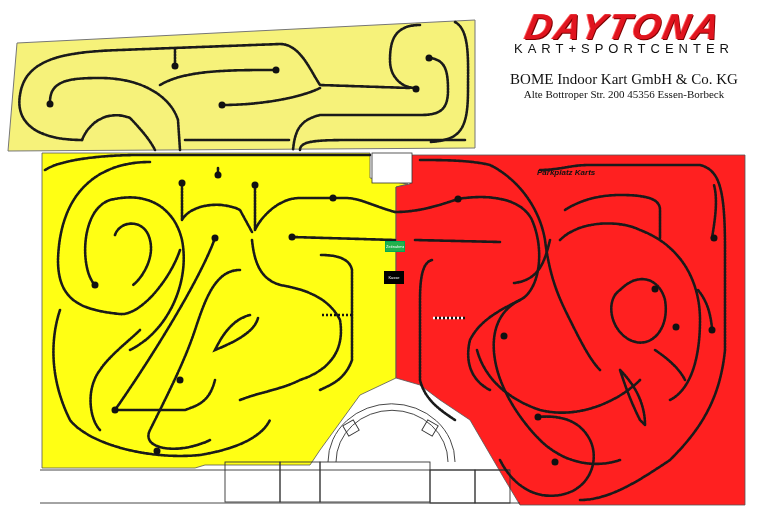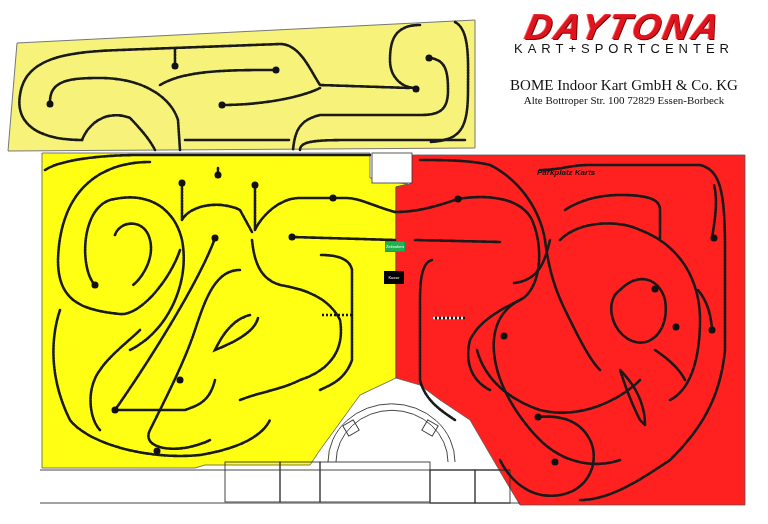--- a/index.html
+++ b/index.html
@@ -2,21 +2,21 @@
 <html><head>
 <meta charset="utf-8">
 <style>
   html,body{margin:0;padding:0;background:#ffffff;}
   body{width:768px;height:524px;position:relative;overflow:hidden;font-family:"Liberation Serif",serif;}
   #map{position:absolute;left:0;top:0;width:768px;height:524px;}
   .header{position:absolute;left:488px;top:8px;width:272px;text-align:center;color:#111;}
   .logo{font-family:"Liberation Sans",sans-serif;font-weight:bold;font-style:italic;font-size:36px;letter-spacing:3px;color:#e0141e;line-height:38px;
         text-shadow:1px 1px 0 #7a0000, -1px 0 0 #ff6060;transform:skewX(-12deg);}
   .tagline{font-family:"Liberation Sans",sans-serif;font-size:13px;letter-spacing:5px;color:#111;line-height:10px;margin-top:-2px;text-transform:uppercase;}
-  .company{font-size:15px;line-height:18px;margin-top:22px;}
+  .company{font-size:15px;line-height:18px;margin-top:16px;}
   .addr{font-size:11px;line-height:13px;}
   .email{font-size:19px;line-height:21px;}
   .web{font-size:20px;line-height:22px;font-weight:bold;}
   .parking{position:absolute;left:537px;top:168px;font-family:"Liberation Sans",sans-serif;font-size:8px;font-weight:bold;font-style:italic;color:#111;}
   .tag-green{position:absolute;left:385px;top:241px;width:18px;height:9px;background:#22b14c;border:1px solid #0a5;color:#fff;font-family:"Liberation Sans",sans-serif;font-size:4px;line-height:9px;text-align:center;overflow:hidden;}
   .tag-black{position:absolute;left:384px;top:271px;width:20px;height:13px;background:#000;color:#fff;font-family:"Liberation Sans",sans-serif;font-size:4px;line-height:13px;text-align:center;overflow:hidden;}
 </style>
 </head>
 <body>
 
@@ -128,18 +128,18 @@
       <circle cx="504" cy="336" r="3.5"></circle>
     <circle cx="538" cy="417" r="3.5"></circle>
       <circle cx="555" cy="462" r="3.5"></circle>
   </g>
 </svg>
 
 <div class="header">
   <div class="logo">DAYTONA</div>
   <div class="tagline">Kart+Sportcenter</div>
   <div class="company">BOME Indoor Kart GmbH &amp; Co. KG</div>
-  <div class="addr">Alte Bottroper Str. 100 72829 Essen-Borbeck</div>
+  <div class="addr">Alte Bottroper Str. 200 45356 Essen-Borbeck</div>
 </div>
 
 <div class="parking">Parkplatz Karts</div>
 <div class="tag-green">Zeitnahme</div>
 <div class="tag-black">Kasse</div>
 
 </body></html>

